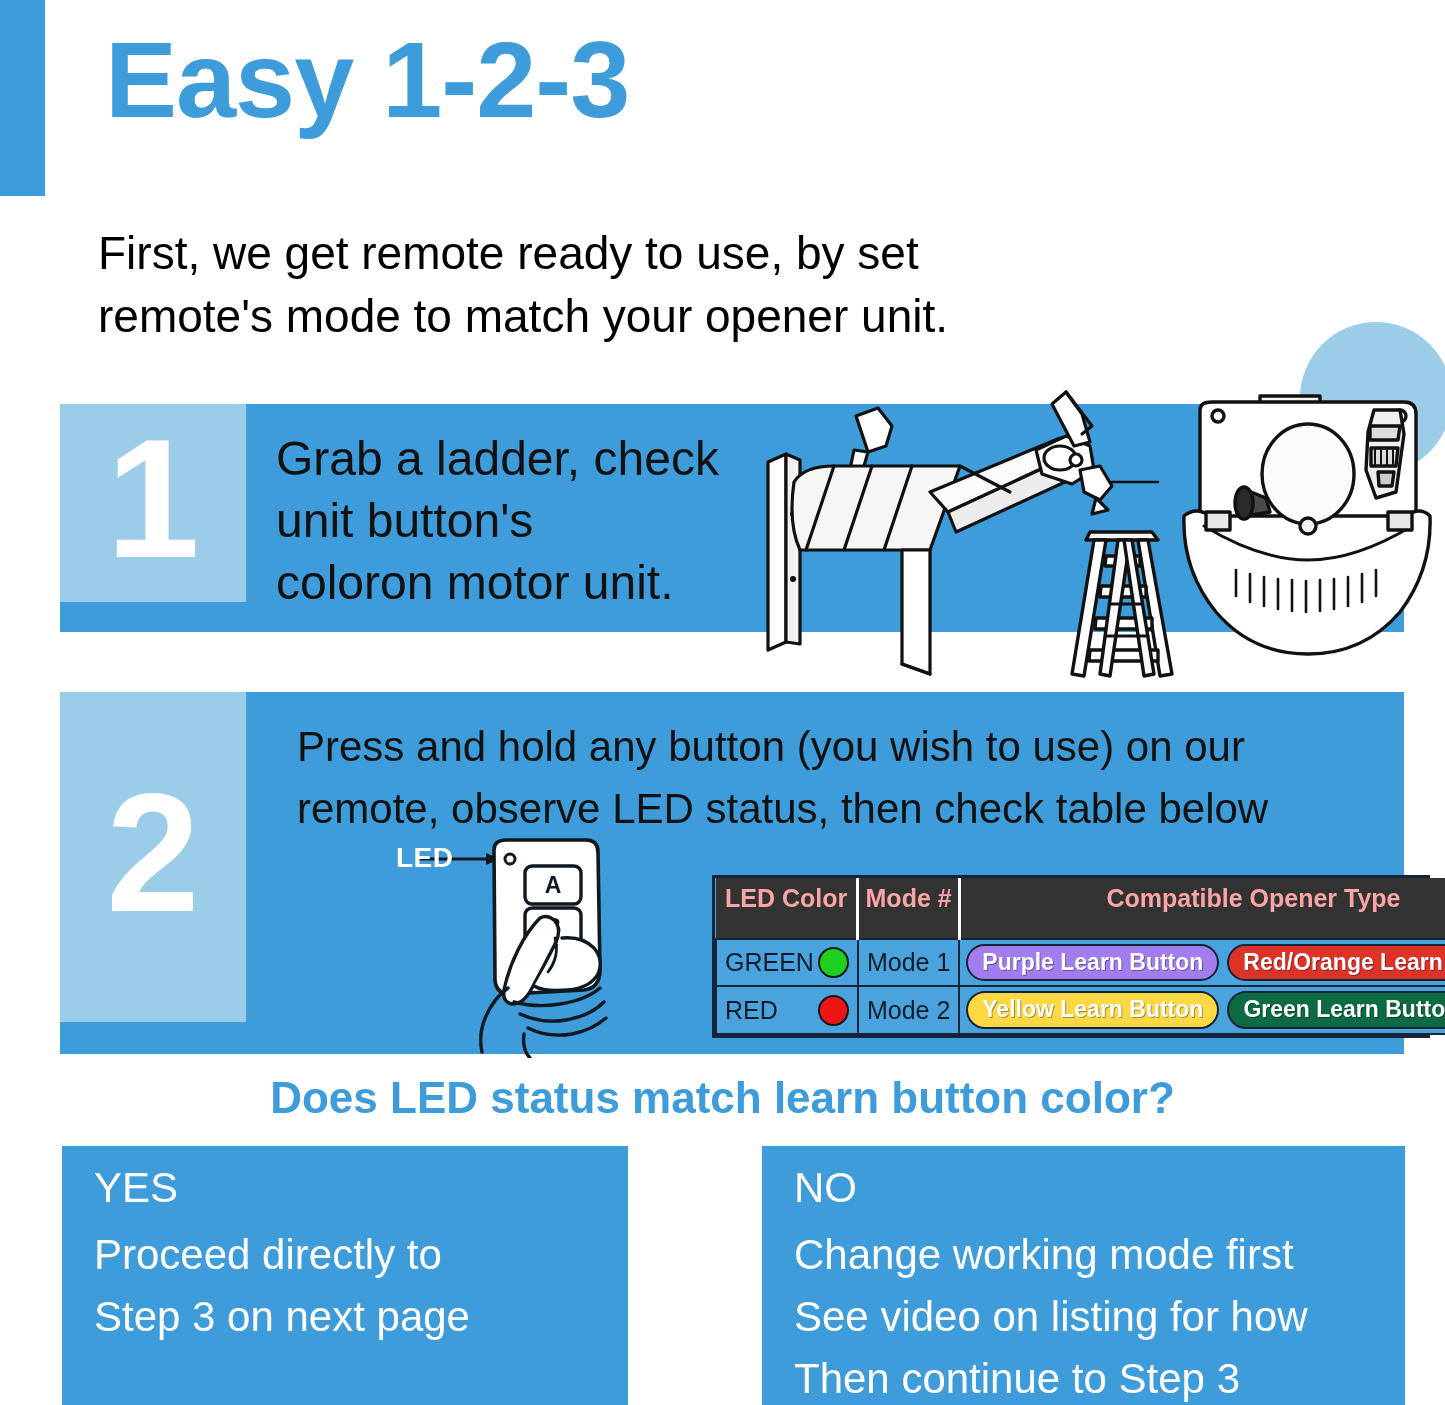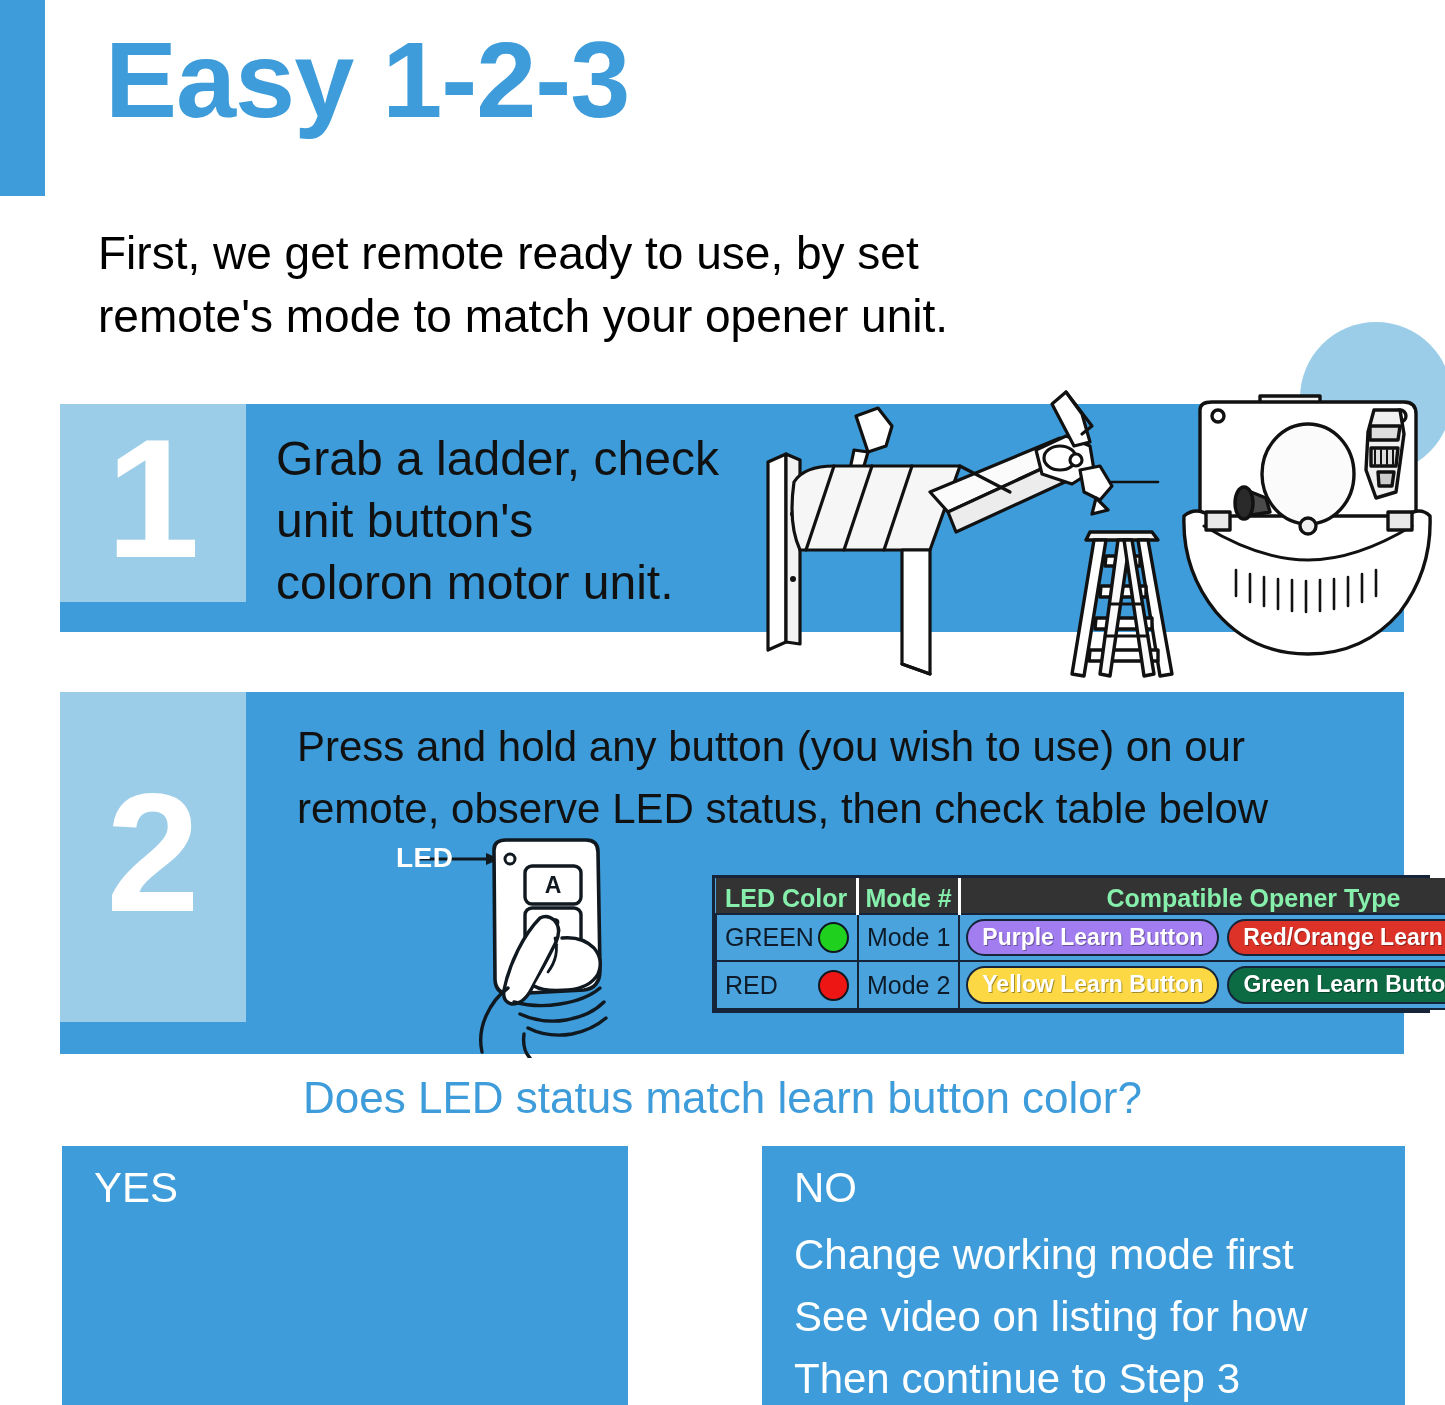--- a/index.html
+++ b/index.html
@@ -153,24 +153,24 @@
     border-collapse: collapse;
     background: #4aa3dc;
     z-index: 4;
   }
   .mode-table table {
     border-collapse: collapse;
     width: 100%;
   }
   .mode-table th {
     background: #333333;
-    color: #86efac;
+    color: #fca5a5;
     font-size: 25px;
     font-weight: bold;
-    padding: 6px 4px 0 4px;
+    padding: 6px 4px 25px 4px;
     border-right: 3px solid #ffffff;
     white-space: nowrap;
     margin-top: 34px;
   }
   .mode-table th:last-child { border-right: none; }
   .mode-table td {
     background: #4aa3dc;
     color: #0d1b2a;
     font-size: 25px;
     font-weight: normal;
@@ -223,21 +223,21 @@
   .pill.green  { background: #0c6b42; }
 
   
   .question {
     position: absolute;
     left: 0;
     top: 1073px;
     width: 1445px;
     text-align: center;
     font-size: 44px;
-    font-weight: normal;
+    font-weight: bold;
     color: #3d9cd9;
   }
 
   
   .outcome {
     position: absolute;
     background: #3d9cd9;
     color: #ffffff;
   }
   .outcome.yes { left: 62px;  top: 1146px; width: 566px; height: 259px; }
@@ -458,20 +458,24 @@
         </tr>
       </tbody>
     </table>
   </div>
 </div>
 
 <div class="question">Does LED status match learn button color?</div>
 
 <div class="outcome yes">
   <div class="outcome-head">YES</div>
+  <div class="outcome-lines">
+    <div>Proceed directly to</div>
+    <div>Step 3 on next page</div>
+  </div>
 </div>
 
 <div class="outcome no">
   <div class="outcome-head">NO</div>
   <div class="outcome-lines">
     <div>Change working mode first</div>
     <div>See video on listing for how</div>
     <div>Then continue to Step 3</div>
   </div>
 </div>

